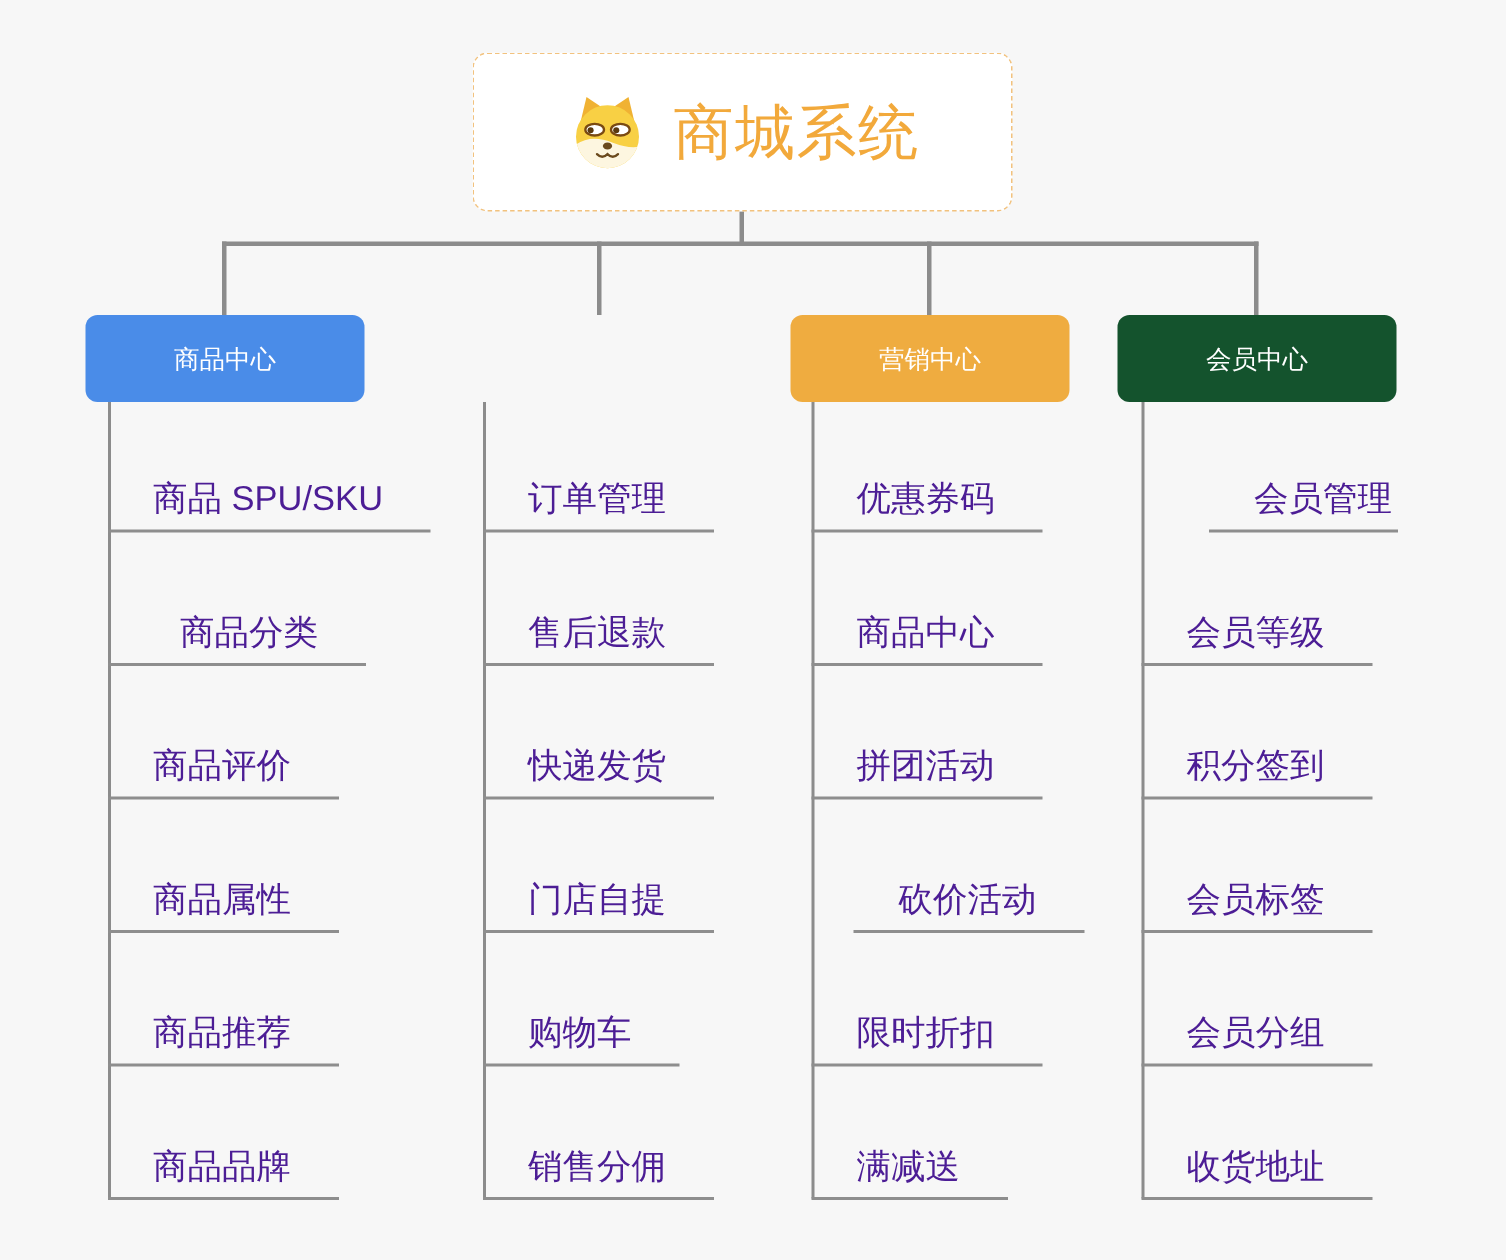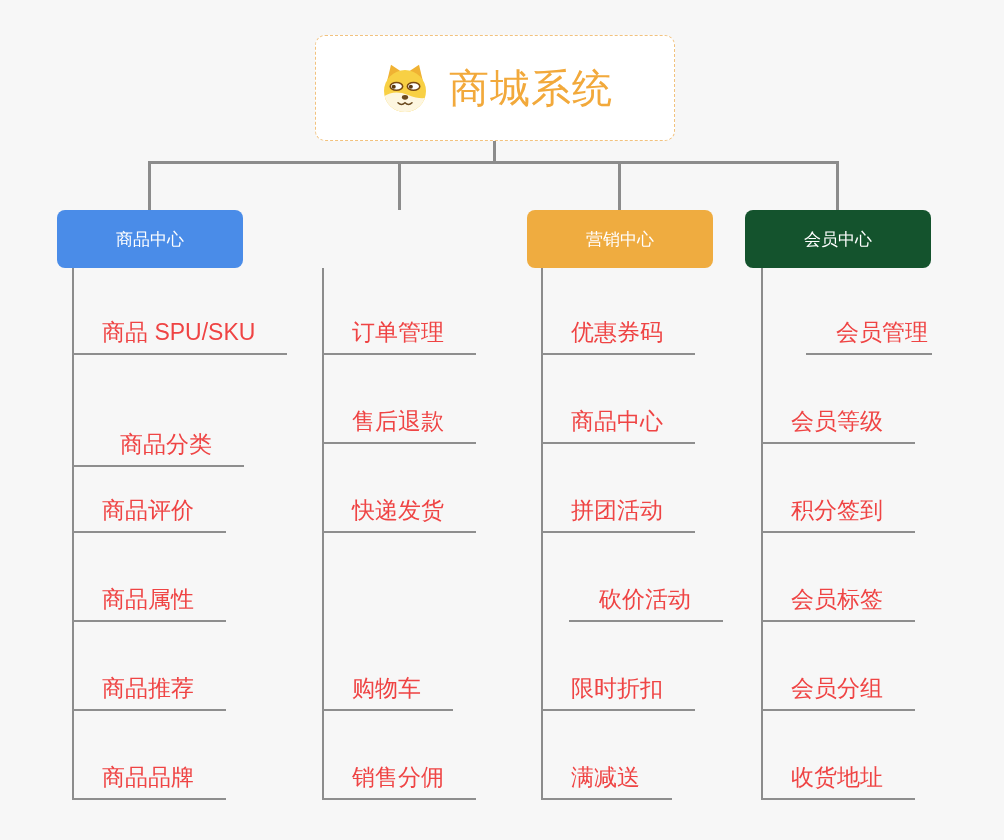--- a/index.html
+++ b/index.html
@@ -32,21 +32,21 @@
   
   .branch-node{
     position:absolute;top:210px;width:186px;height:58px;
     border-radius:8px;color:#ffffff;font-size:17px;
     display:flex;align-items:center;justify-content:center;
     white-space:nowrap;
   }
   
   .leaf{
     position:absolute;
-    font-size:23px;color:#ef4444;line-height:30px;
+    font-size:23px;color:#4c1d95;line-height:30px;
     padding:0 32px 6px 30px;
     border-bottom:2px solid #8e8e8e;
     white-space:nowrap;
   }
 </style>
 </head>
 <body>
 
 <div class="canvas">
 
@@ -76,30 +76,31 @@
       <path d="M27 52 q4.5 4.5 9 0 q4.5 4.5 9 0" fill="none" stroke="#6b4a1e" stroke-width="2" stroke-linecap="round"></path>
     </svg>
     <span class="root-label">商城系统</span>
   </div>
 
   <div class="branch-node" style="left: 57px; background: rgb(74, 140, 232);">
     <span>商品中心</span>
   </div>
   <div class="branch-vline" style="left:72px;top:268px;height:532px;"></div>
   <div class="leaf" style="left:72px;top:317px;">商品 SPU/SKU</div>
-  <div class="leaf" style="left:72px;top:429px;padding-left:48px;">商品分类</div>
+  <div class="leaf" style="left:72px;top:406px;padding-left:48px;">商品分类</div>
   <div class="leaf" style="left:72px;top:495px;">商品评价</div>
   <div class="leaf" style="left:72px;top:584px;">商品属性</div>
   <div class="leaf" style="left:72px;top:673px;">商品推荐</div>
   <div class="leaf" style="left:72px;top:762px;">商品品牌</div>
 
   <div class="branch-vline" style="left:322px;top:268px;height:531px;"></div>
   <div class="leaf" style="left:322px;top:317px;">订单管理</div>
   <div class="leaf" style="left:322px;top:406px;">售后退款</div>
   <div class="leaf" style="left:322px;top:495px;">快递发货</div>
+  <div class="leaf" style="left:322px;top:584px;">门店自提</div>
   <div class="leaf" style="left:322px;top:673px;">购物车</div>
   <div class="leaf" style="left:322px;top:762px;">销售分佣</div>
 
   <div class="branch-node" style="left: 527px; background: rgb(239, 172, 64);">
     <span>营销中心</span>
   </div>
   <div class="branch-vline" style="left:541px;top:268px;height:531px;"></div>
   <div class="leaf" style="left:541px;top:317px;">优惠券码</div>
   <div class="leaf" style="left:541px;top:406px;">商品中心</div>
   <div class="leaf" style="left:541px;top:495px;">拼团活动</div>

